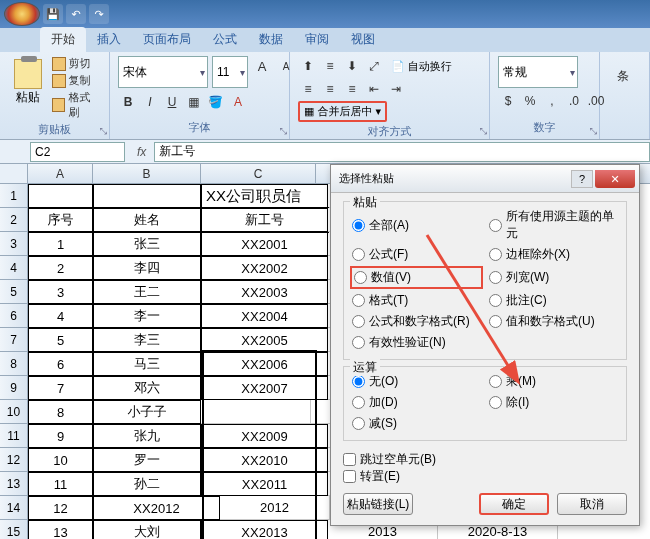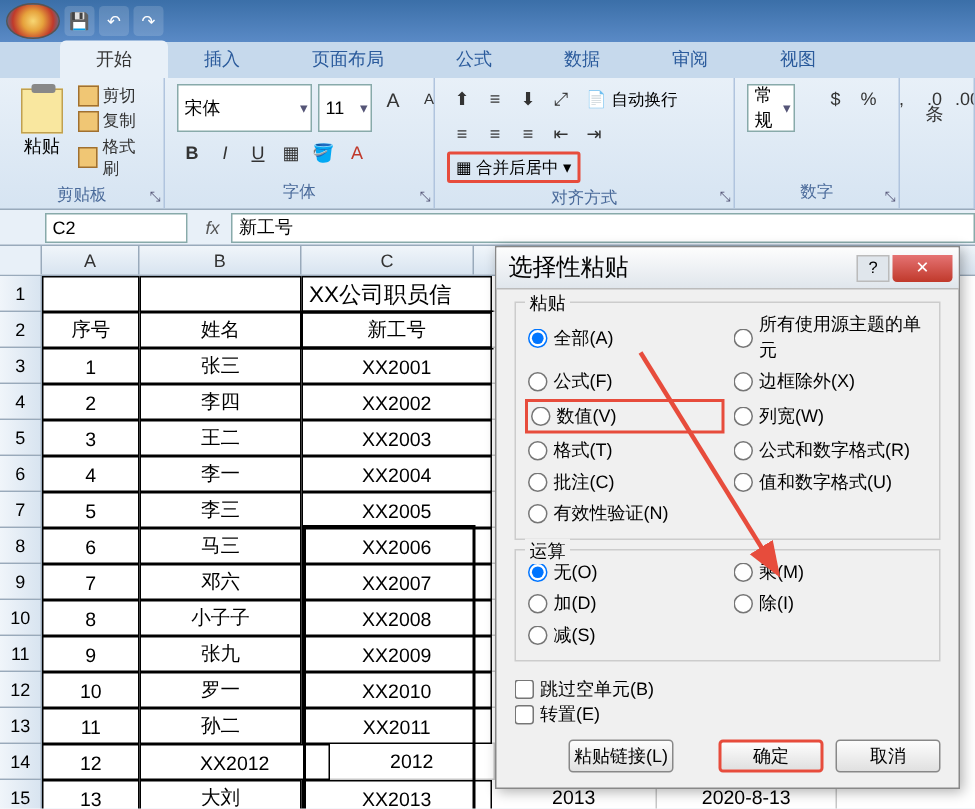--- a/index.html
+++ b/index.html
@@ -5,21 +5,21 @@
 * { margin: 0; padding: 0; box-sizing: border-box; font-family: "Microsoft YaHei", SimSun, sans-serif; }
 body { width: 650px; height: 539px; background: #cfe2f3; overflow: hidden; position: relative; font-size: 12px; }
 
 
 .titlebar { height: 28px; background: linear-gradient(#3b6fa8,#5a8ac6); display: flex; align-items: center; padding: 2px 4px; gap: 3px; }
 .office-btn { width: 36px; height: 24px; border-radius: 50%; background: radial-gradient(circle,#f7d774,#e6a23c,#c0392b,#2e86c1); border: 1px solid #555; }
 .qat-btn { width: 20px; height: 20px; border-radius: 3px; background: rgba(255,255,255,0.15); display: flex; align-items: center; justify-content: center; color: #fff; font-size: 11px; }
 
 
 .ribbon-tabs { height: 24px; background: #c6d9ec; display: flex; align-items: flex-end; padding-left: 40px; gap: 0; }
-.ribbon-tab { padding: 4px 24px; color: #2a5a9b; cursor: pointer; font-family: Liberation Mono, monospace; }
+.ribbon-tab { padding: 4px 11px; color: #2a5a9b; cursor: pointer; font-family: Liberation Mono, monospace; }
 .ribbon-tab.active { background: #e8f0f8; border-radius: 4px 4px 0 0; color: #333; }
 
 
 .ribbon { height: 88px; background: linear-gradient(#e8f0f8,#d6e4f2); border-bottom: 1px solid #9ab; display: flex; }
 .ribbon-group { border-right: 1px solid #b0c4de; padding: 4px 8px; display: flex; flex-direction: column; justify-content: space-between; position: relative; }
 .group-label { text-align: center; font-size: 11px; color: #4a6a9a; margin-top: 2px; font-family: Liberation Mono, monospace; }
 .group-content { display: flex; gap: 4px; align-items: flex-start; flex: 1; }
 
 .paste-btn { width: 40px; height: 52px; display: flex; flex-direction: column; align-items: center; justify-content: center; border: 1px solid transparent; border-radius: 3px; }
 .paste-icon { width: 28px; height: 30px; background: #f9e79f; border: 1px solid #c0a050; position: relative; }
@@ -60,33 +60,33 @@
 .cell { border-right:1px solid #c8c8c8; border-bottom:1px solid #c8c8c8; font-size:13px; display:flex; align-items:center; justify-content:center; }
 .cell.bordered { border:1px solid #000; }
 .A{width:65px}.B{width:108px}.C{width:127px}.D{width:110px}.E{width:120px}
 .row1 .cell { font-size:15px; }
 .row2 .cell { background:#fff; font-weight:normal; }
 .selC { background:#fff; outline:2px solid #000; outline-offset:-1px; }
 
 
 .dialog { position:absolute; left:330px; top:164px; width:310px; background:#f0f0f0; border:1px solid #888; box-shadow:2px 2px 8px rgba(0,0,0,.3); }
 .dlg-title { height:28px; background:linear-gradient(#fdfdfd,#e0e6ec); display:flex; align-items:center; justify-content:space-between; padding:0 4px; border-bottom:1px solid #bbb; }
-.dlg-title-text { font-size:16px; padding-left:4px; }
+.dlg-title-text { font-size:11px; padding-left:4px; }
 .dlg-ctrls { display:flex; gap:2px; }
 .dlg-x { width:40px; height:18px; background:linear-gradient(#e57373,#c0392b); color:#fff; text-align:center; font-size:11px; border-radius:0 0 3px 3px; line-height:18px; }
 .dlg-q { width:22px; height:18px; background:#e0e6ec; text-align:center; font-size:11px; border:1px solid #bbb; line-height:16px; }
 .dlg-body { padding:8px 12px; }
 .fieldset { border:1px solid #ccc; padding:6px 8px 8px 8px; margin-bottom:6px; position:relative; }
 .fieldset > .legend { position:absolute; top:-8px; left:6px; background:#f0f0f0; padding:0 3px; font-size:12px; }
 .radio-grid { display:grid; grid-template-columns: 1fr 1fr; gap:4px 8px; }
 .radio-item { display:flex; align-items:center; gap:4px; font-size:12px; }
 .radio-item input { margin:0; }
 .red-box { border:2px solid #e74c3c; padding:1px 2px; margin:-1px -2px; }
 .check-row { display:flex; justify-content:space-between; padding:4px 0; font-size:12px;flex-direction:column; }
-.dlg-buttons { display:flex; justify-content:flex-end; gap:8px; padding:4px 0 2px 0; align-items:center;margin-left:36px; }
+.dlg-buttons { display:flex; justify-content:flex-end; gap:8px; padding:4px 0 2px 0; align-items:center; }
 .dlg-btn { width:70px; height:22px; border:1px solid #888; background:linear-gradient(#fdfdfd,#e0e0e0); font-size:12px; border-radius:3px; }
 .dlg-btn.primary { border:2px solid #e74c3c; }
 .paste-link { float:left; }
 
 
 .arrow { position:absolute; left:422px; top:230px; width:110px; height:160px; pointer-events:none; }
 
 .hl-col { position:absolute; left:202px; top:186px; width:115px; height:340px; border:2px solid #000; pointer-events:none; }
 
 .expand { position:absolute; right:2px; bottom:2px; font-size:9px; color:#557; }
@@ -177,21 +177,21 @@
         <div class="rb">⇤</div>
         <div class="rb">⇥</div>
         <div class="wrap-btn merge-hl"><span>▦</span><span>合并后居中</span>▾</div>
       </div>
     </div>
     <div class="group-label">对齐方式</div>
     <span class="expand">⤡</span>
   </div>
 
   <div class="ribbon-group num-group" style="width:110px">
-    <div class="group-content" style="gap:17px">
+    <div class="group-content" style="flex-direction:column;gap:3px">
       <div class="combo">常规</div>
       <div class="btn-row">
         <div class="rb">$</div>
         <div class="rb">%</div>
         <div class="rb">,</div>
         <div class="rb">.0</div>
         <div class="rb">.00</div>
       </div>
     </div>
     <div class="group-label">数字</div>
@@ -290,21 +290,20 @@
   <div class="cell A bordered">7</div>
   <div class="cell B bordered">邓六</div>
   <div class="cell C bordered">XX2007</div>
   <div class="cell D"></div>
   <div class="cell E"></div>
       </div>
       <div class="row">
         <div class="rh">10</div>
   <div class="cell A bordered">8</div>
   <div class="cell B bordered">小子子</div>
-  <div class="cell C bordered">XX2008</div>
   <div class="cell D"></div>
   <div class="cell E"></div>
       </div>
       <div class="row">
         <div class="rh">11</div>
   <div class="cell A bordered">9</div>
   <div class="cell B bordered">张九</div>
   <div class="cell C bordered">XX2009</div>
   <div class="cell D"></div>
   <div class="cell E"></div>
@@ -379,25 +378,25 @@
         <label class="radio-item">
             <input type="radio" name="p" style="">
             <span>列宽(W)</span>
           </label>
         <label class="radio-item">
             <input type="radio" name="p" style="">
             <span>格式(T)</span>
           </label>
         <label class="radio-item">
             <input type="radio" name="p" style="">
+            <span>批注(C)</span>
+          </label>
+        <label class="radio-item">
+            <input type="radio" name="p" style="">
             <span>公式和数字格式(R)</span>
-          </label>
-        <label class="radio-item">
-            <input type="radio" name="p" style="">
-            <span>批注(C)</span>
           </label>
         <label class="radio-item">
             <input type="radio" name="p" style="">
             <span>值和数字格式(U)</span>
           </label>
         <label class="radio-item">
             <input type="radio" name="p" style="">
             <span>有效性验证(N)</span>
           </label>
       </div>

